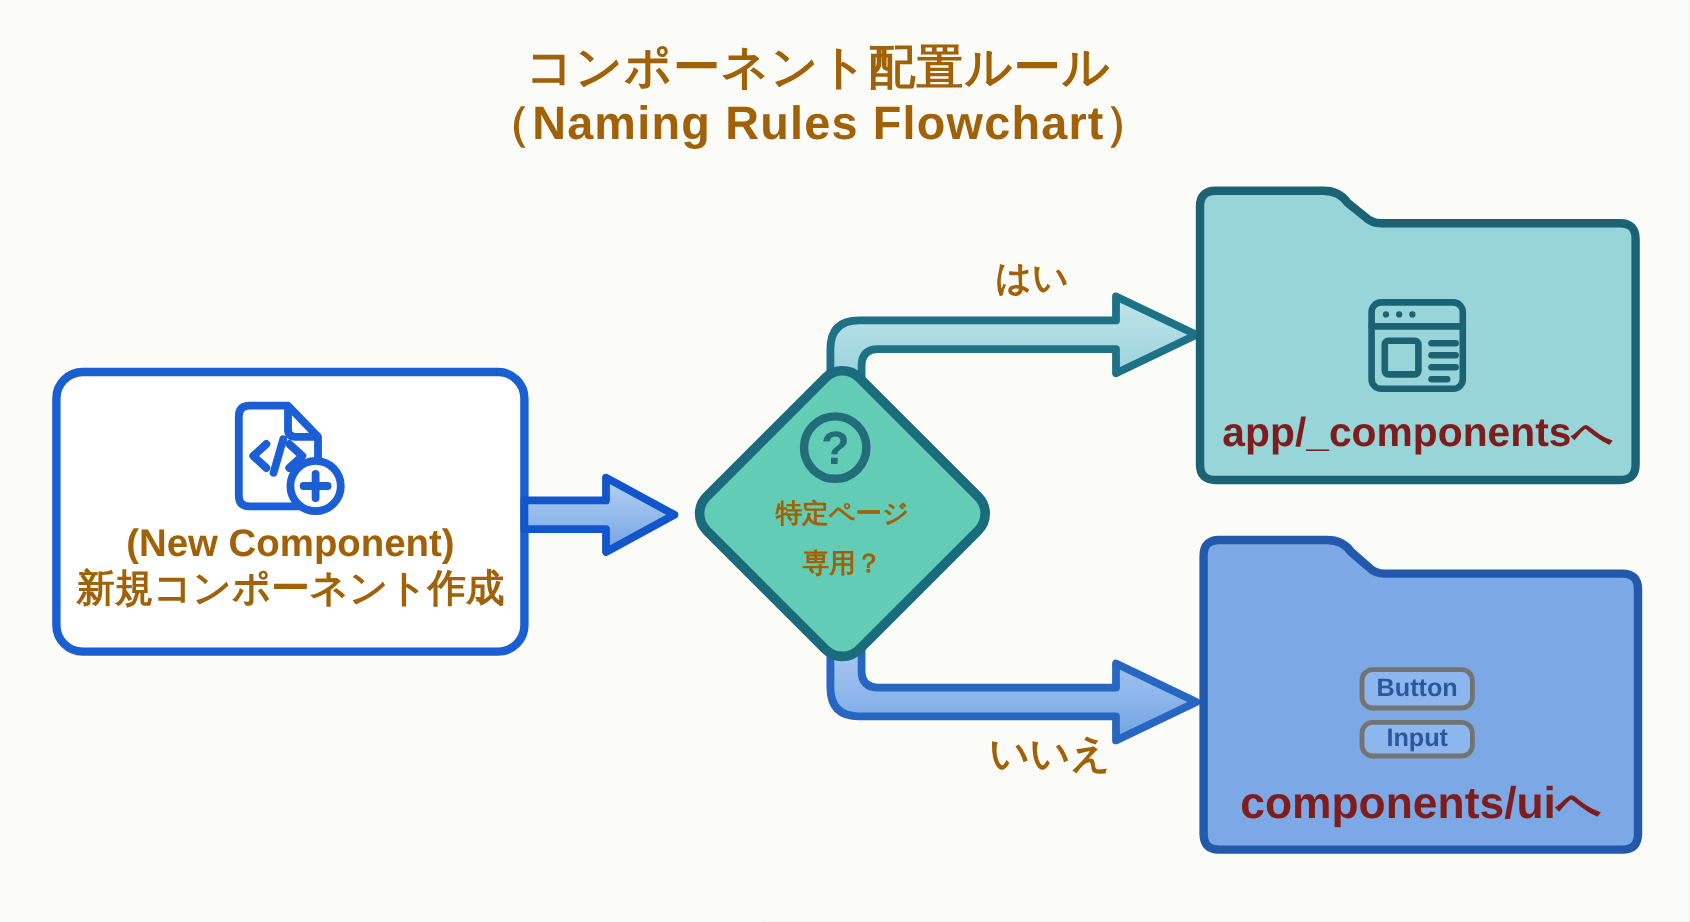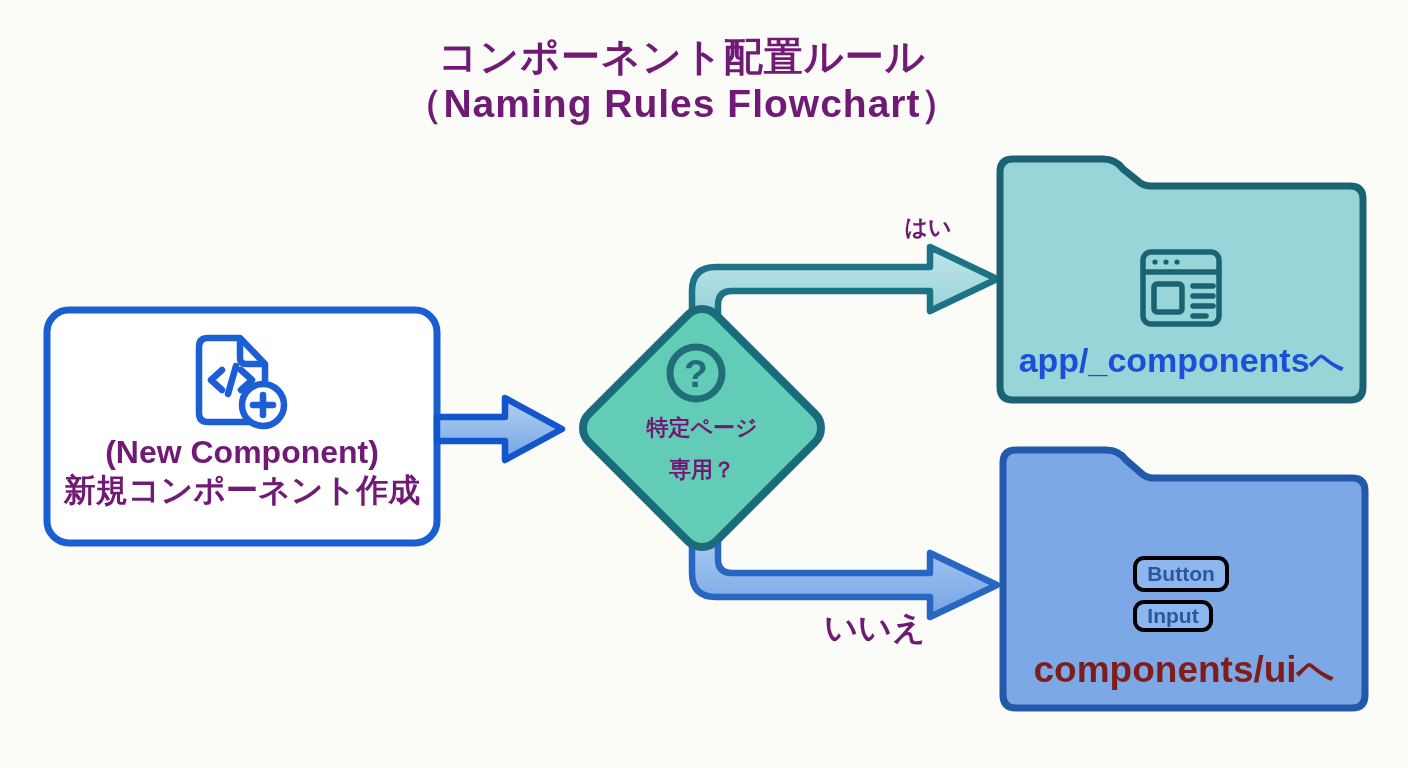--- a/index.html
+++ b/index.html
@@ -3,37 +3,37 @@
 <meta charset="utf-8">
 <style>
   html,body{margin:0;padding:0;background:#e8e8e6;}
   .canvas{
     position:relative;width:1408px;height:768px;overflow:hidden;
     background:#fbfbf8;
     font-family:"Liberation Sans","DejaVu Sans",sans-serif;
   }
   svg{position:absolute;left:0;top:0;}
   .label{
-    position:absolute;font-weight:700;color:#701a75;text-align:center;
+    position:absolute;font-weight:700;color:#a16207;text-align:center;
     white-space:nowrap;pointer-events:none;
   }
   .title-block{left:0;top:33px;width:1364px;font-size:39px;line-height:47px;letter-spacing:1px;}
   .start-label{left:47px;top:433px;width:390px;font-size:32px;line-height:38px;}
   .decision-label{left:562px;top:407px;width:280px;font-size:22px;line-height:42px;}
-  .edge-yes-label{left:868px;top:212px;width:120px;font-size:23px;}
+  .edge-yes-label{left:800px;top:212px;width:120px;font-size:30px;}
   .edge-no-label{left:795px;top:606px;width:160px;font-size:33px;}
-  .yes-folder-label{left:1000px;top:338px;width:363px;font-size:34px;color:#1d4ed8;}
+  .yes-folder-label{left:1000px;top:338px;width:363px;font-size:34px;color:#7f1d1d;}
   .no-folder-label{left:1003px;top:645px;width:362px;font-size:37px;color:#7f1d1d;}
   .chip{
-    position:absolute;box-sizing:border-box;border:4px solid #000000;border-radius:11px;
+    position:absolute;box-sizing:border-box;border:4px solid #737373;border-radius:11px;
     background:#8db5ee;color:#2b579e;font-weight:700;
     display:flex;align-items:center;justify-content:center;
   }
   .chip-button{left:1133px;top:556px;width:96px;height:36px;font-size:21px;}
-  .chip-input{left:1133px;top:600px;width:80px;height:32px;font-size:21px;}
+  .chip-input{left:1133px;top:600px;width:96px;height:32px;font-size:21px;}
 </style>
 </head>
 <body>
 
 <div class="canvas">
 
   <svg width="1408" height="768" viewBox="0 0 1408 768">
     <defs>
       <linearGradient id="gradBlueArrow" x1="0" y1="0" x2="0" y2="1">
         <stop offset="0" stop-color="#b4d2f4"></stop>

